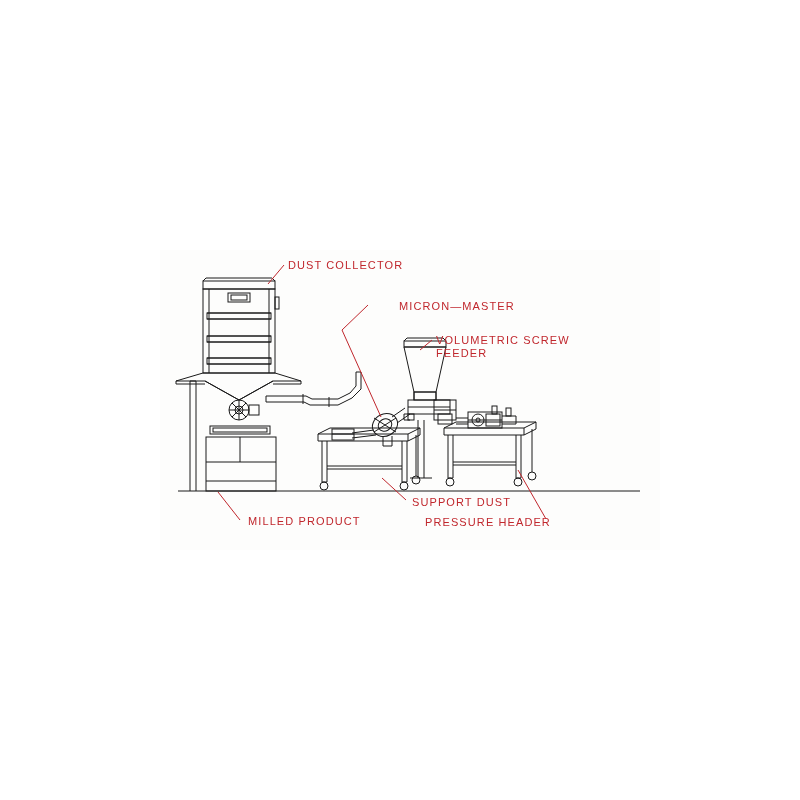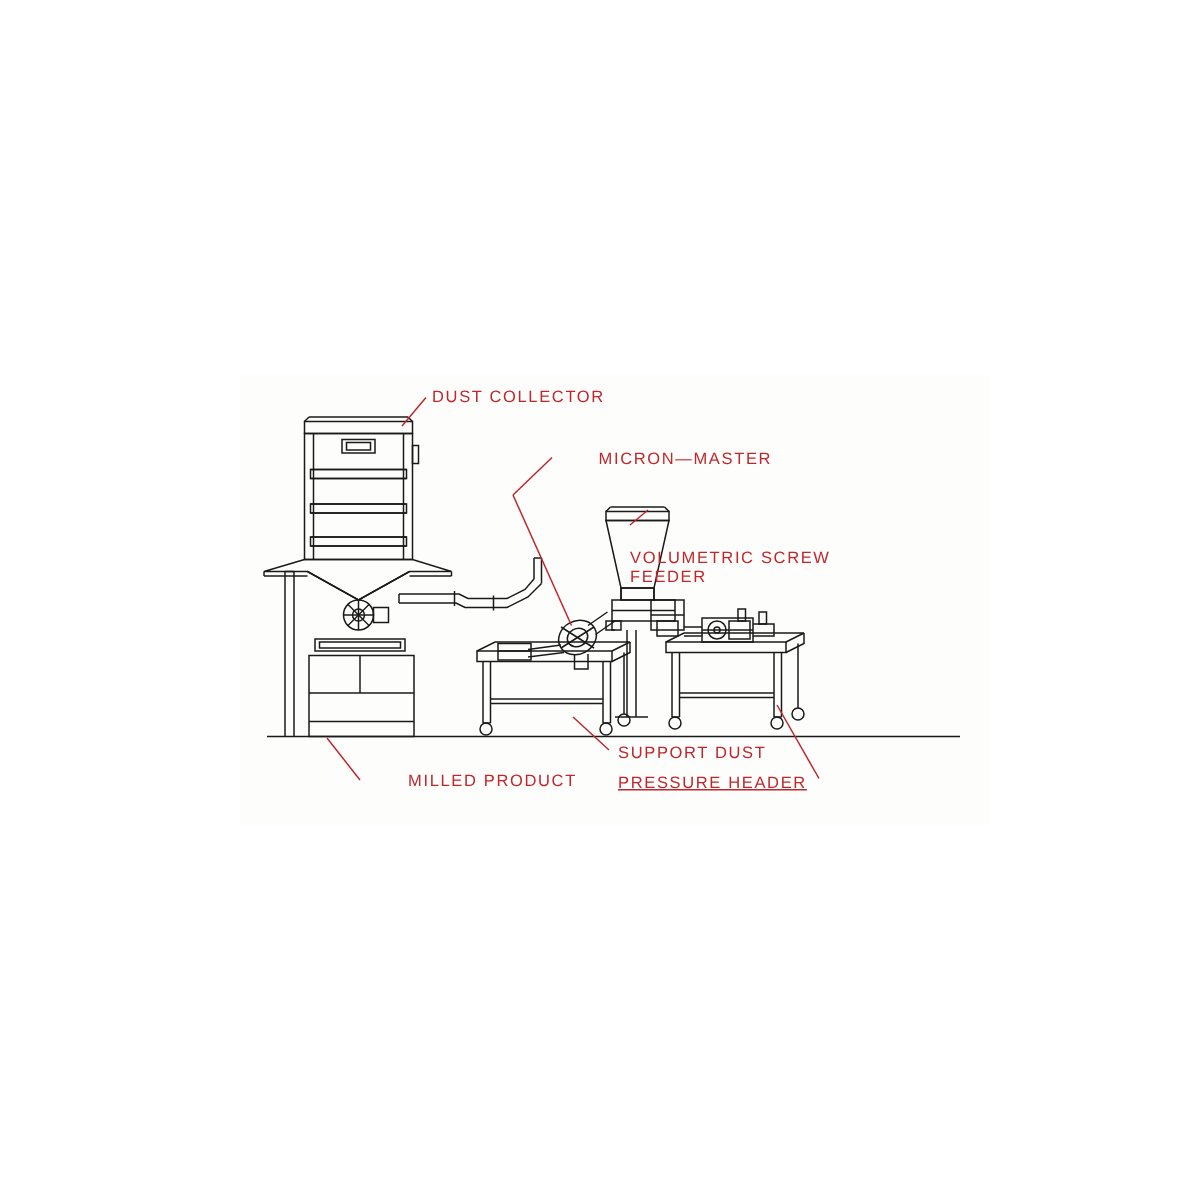--- a/index.html
+++ b/index.html
@@ -243,21 +243,21 @@
       <line x1="240" y1="520" x2="218" y2="492"></line>
       <line x1="406" y1="500" x2="382" y2="478"></line>
       <line x1="546" y1="519" x2="518" y2="470"></line>
     </g>
   </svg>
 
   <div class="label" style="left:288px; top:259px;">DUST  COLLECTOR</div>
 
   <div class="label" style="left:371px; top:300px;padding-left:28px;">MICRON—MASTER</div>
 
-  <div class="label two-line" style="left:420px; top:334px;margin-top:32px;">VOLUMETRIC  SCREW FEEDER</div>
-
-  <div class="label" style="left:248px; top:515px;margin-left:24px;">MILLED  PRODUCT</div>
+  <div class="label two-line" style="left:436px; top:334px;">VOLUMETRIC  SCREW FEEDER</div>
+
+  <div class="label" style="left:248px; top:515px;">MILLED  PRODUCT</div>
 
   <div class="label" style="left:412px; top:496px;">SUPPORT  DUST</div>
 
-  <div class="label" style="left:412px; top:516px;text-decoration:underline;">PRESSURE  HEADER</div>
+  <div class="label" style="left:425px; top:516px;">PRESSURE  HEADER</div>
 
 </div>
 
 </body></html>

